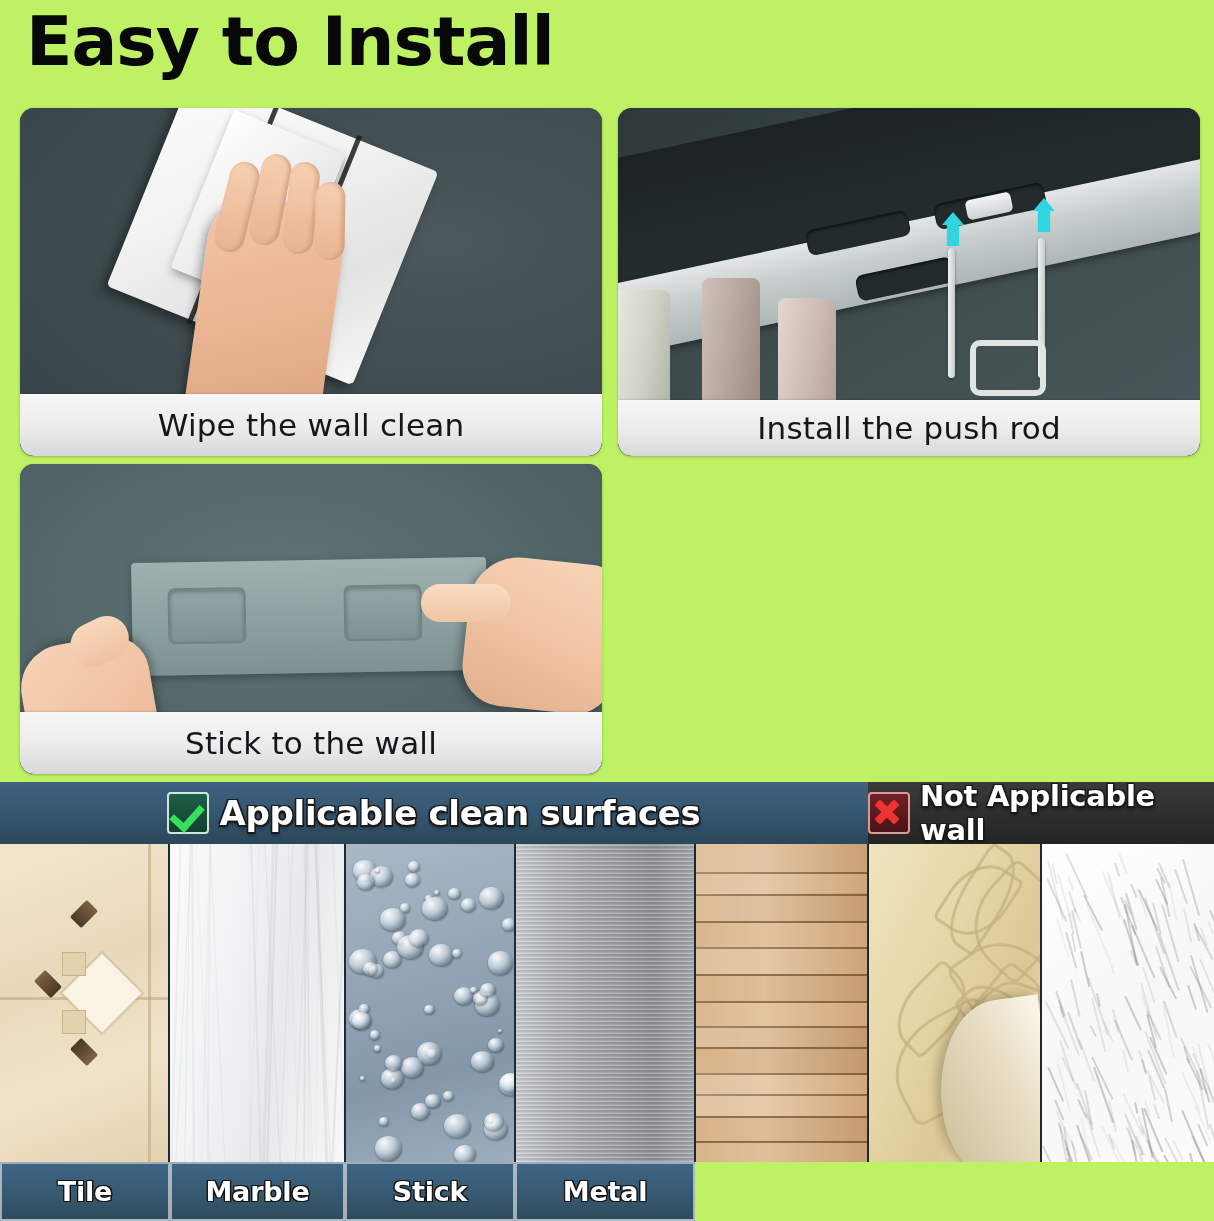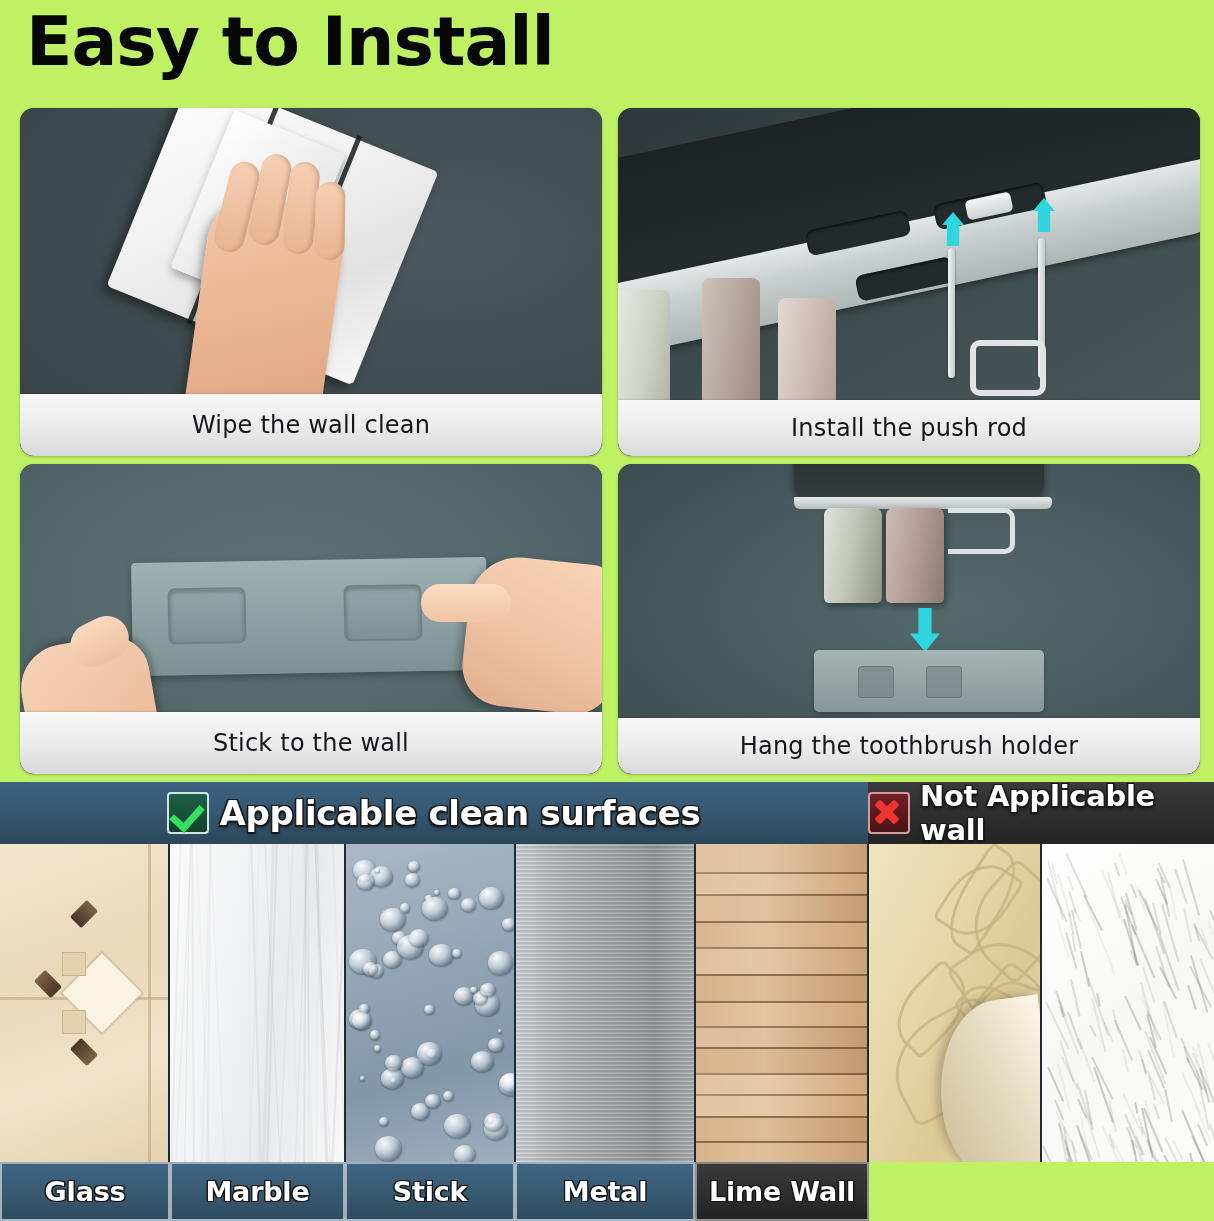--- a/index.html
+++ b/index.html
@@ -34,21 +34,21 @@
   
   .cap{
     position:absolute;left:0;right:0;bottom:0;height:62px;
     background:linear-gradient(180deg,#f7f7f7 0%,#ebebeb 55%,#d8d8d8 100%);
     border-bottom-left-radius:14px;border-bottom-right-radius:14px;
     display:flex;align-items:center;justify-content:center;
     box-shadow:0 -1px 2px rgba(0,0,0,.12);
   }
   .cap-row2{height:56px;}
   .cap span{
-    font-size:24px;color:#15161a;font-weight:400;letter-spacing:.2px;
+    font-size:31px;color:#15161a;font-weight:400;letter-spacing:.2px;
     font-family:"DejaVu Sans", sans-serif;
   }
 
   
   .wall-dark{position:absolute;inset:0;
     background:
       radial-gradient(ellipse at 72% 38%, #4c595c 0%, #414e51 45%, #364245 100%);
   }
   .cloth{
     position:absolute;left:120px;top:6px;width:265px;height:230px;
@@ -399,38 +399,20 @@
           </div>
         <div class="hand-right">
             <div class="ptr"></div>
           </div>
       </div>
       <div class="cap">
         <span>Stick to the wall</span>
       </div>
     </div>
 
-    <div class="step">
-      <div class="scene">
-        <div class="wall-d4"></div>
-        <div class="rack"></div>
-        <div class="rack-lip"></div>
-        <div class="cup4 k1"></div>
-          <div class="cup4 k2"></div>
-        <div class="hook4"></div>
-        <div class="arrow-down"></div>
-        <div class="mount4">
-            <i class="p1"></i>
-            <i class="p2"></i>
-          </div>
-      </div>
-      <div class="cap cap-row2">
-        <span>Hang the toothbrush holder</span>
-      </div>
-    </div>
   </div>
 
   <div class="compare">
 
     <div class="hdr-row">
       <div class="hdr ok">
         <div class="ico check"></div>
         <div class="hdr-txt">Applicable clean surfaces</div>
       </div>
       <div class="hdr no">
@@ -728,30 +710,27 @@
             <i style="left:22.6%;top:85.5%;width:44px;opacity:0.15;transform:rotate(78deg)"></i>
             <i style="left:97.5%;top:20.4%;width:31px;opacity:0.48;transform:rotate(68deg)"></i>
             <i style="left:17.5%;top:27.7%;width:19px;opacity:0.33;transform:rotate(80deg)"></i>
             <i style="left:13.4%;top:92.8%;width:53px;opacity:0.23;transform:rotate(78deg)"></i>
           </div>
         </div>
     </div>
 
     <div class="labels">
       <div class="lbl blue w-tile" style="width:170px">
-          <span>Glass</span>
+          <span>Tile</span>
         </div>
       <div class="lbl blue w-marble" style="width:175px">
           <span>Marble</span>
         </div>
       <div class="lbl blue w-glass" style="width:170px">
           <span>Stick</span>
         </div>
       <div class="lbl blue w-metal" style="width:180px">
           <span>Metal</span>
         </div>
-      <div class="lbl dark w-lime" style="width:174px">
-          <span>Lime Wall</span>
-        </div>
     </div>
 
   </div>
 </div>
 
 </body></html>

